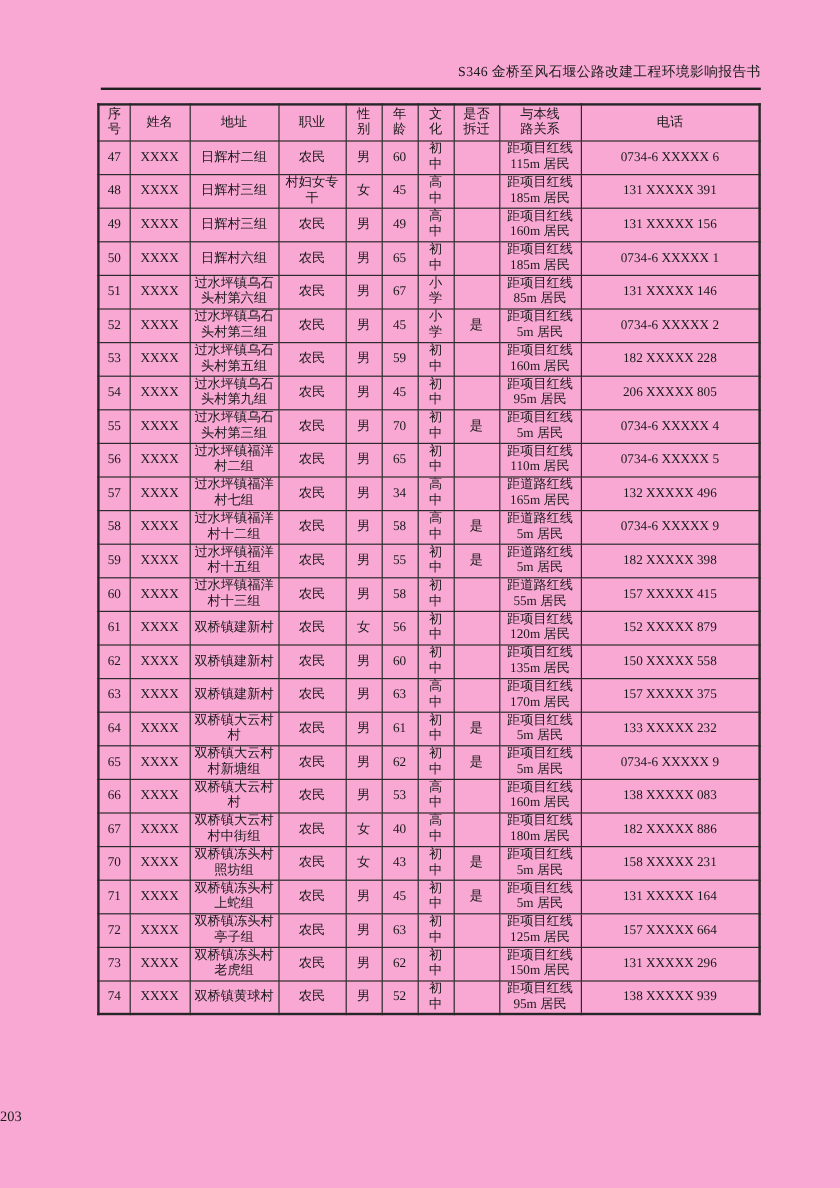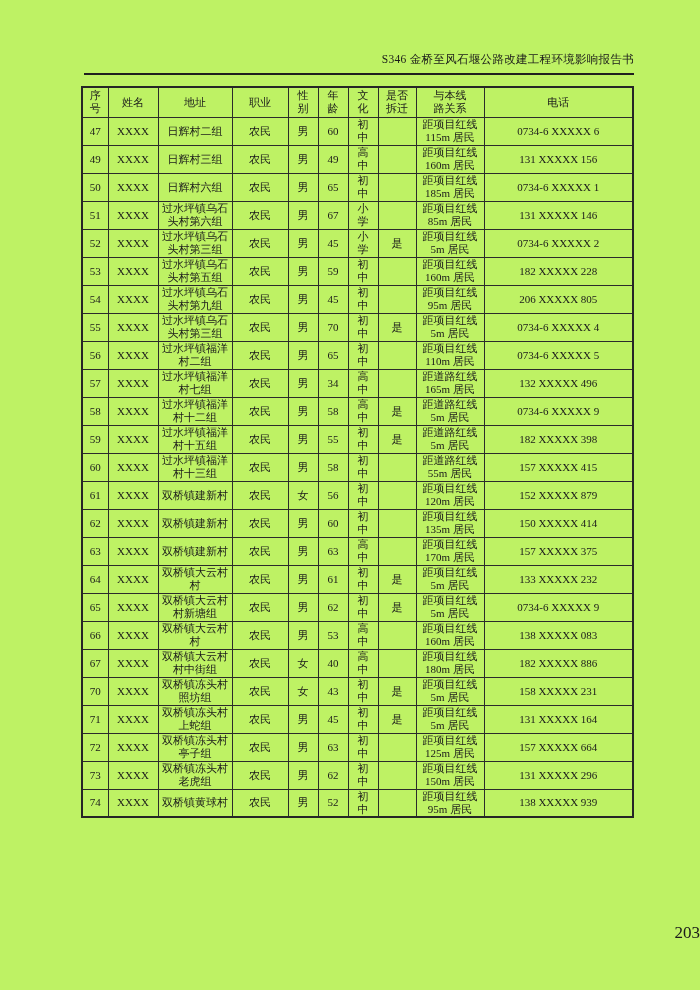--- a/index.html
+++ b/index.html
@@ -1,20 +1,20 @@
 <!DOCTYPE html>
 <html><head>
 <meta charset="utf-8">
 <style>
   html, body { margin: 0; padding: 0; background: #ffffff; }
   .doc {
     position: relative;
     width: 700px;
     height: 990px;
-    background: #bef264;
+    background: #f9a8d4;
     font-family: "Liberation Serif", "DejaVu Serif", serif;
     color: #1a1a1a;
     overflow: hidden;
   }
   .running-head {
     position: absolute;
     top: 52px;
     right: 66px;
     font-size: 11.5px;
     letter-spacing: 0.3px;
@@ -49,22 +49,22 @@
     overflow: hidden;
     word-break: break-word;
   }
   .survey thead tr { height: 30px; }
   .survey tbody tr { height: 28px; margin-top: 22px; }
   .page-number {
     position: absolute;
     top: 923px;
     left: 0;
     width: 100%;
-    text-align: right;
-    font-size: 17px;
+    text-align: left;
+    font-size: 12px;
   }
 </style>
 </head>
 <body>
 
 <div class="doc">
   <div class="running-head">S346 金桥至风石堰公路改建工程环境影响报告书</div>
   <div class="head-rule"></div>
 
   <table class="survey">
@@ -109,20 +109,34 @@
     <td>男</td>
     <td>60</td>
     <td>初
 中</td>
     <td></td>
     <td>距项目红线
 115m 居民</td>
     <td>0734-6 XXXXX 6</td>
   </tr>
         <tr>
+    <td>48</td>
+    <td>XXXX</td>
+    <td>日辉村三组</td>
+    <td>村妇女专干</td>
+    <td>女</td>
+    <td>45</td>
+    <td>高
+中</td>
+    <td></td>
+    <td>距项目红线
+185m 居民</td>
+    <td>131 XXXXX 391</td>
+  </tr>
+        <tr>
     <td>49</td>
     <td>XXXX</td>
     <td>日辉村三组</td>
     <td>农民</td>
     <td>男</td>
     <td>49</td>
     <td>高
 中</td>
     <td></td>
     <td>距项目红线
@@ -302,21 +316,21 @@
     <td>XXXX</td>
     <td>双桥镇建新村</td>
     <td>农民</td>
     <td>男</td>
     <td>60</td>
     <td>初
 中</td>
     <td></td>
     <td>距项目红线
 135m 居民</td>
-    <td>150 XXXXX 414</td>
+    <td>150 XXXXX 558</td>
   </tr>
         <tr>
     <td>63</td>
     <td>XXXX</td>
     <td>双桥镇建新村</td>
     <td>农民</td>
     <td>男</td>
     <td>63</td>
     <td>高
 中</td>

